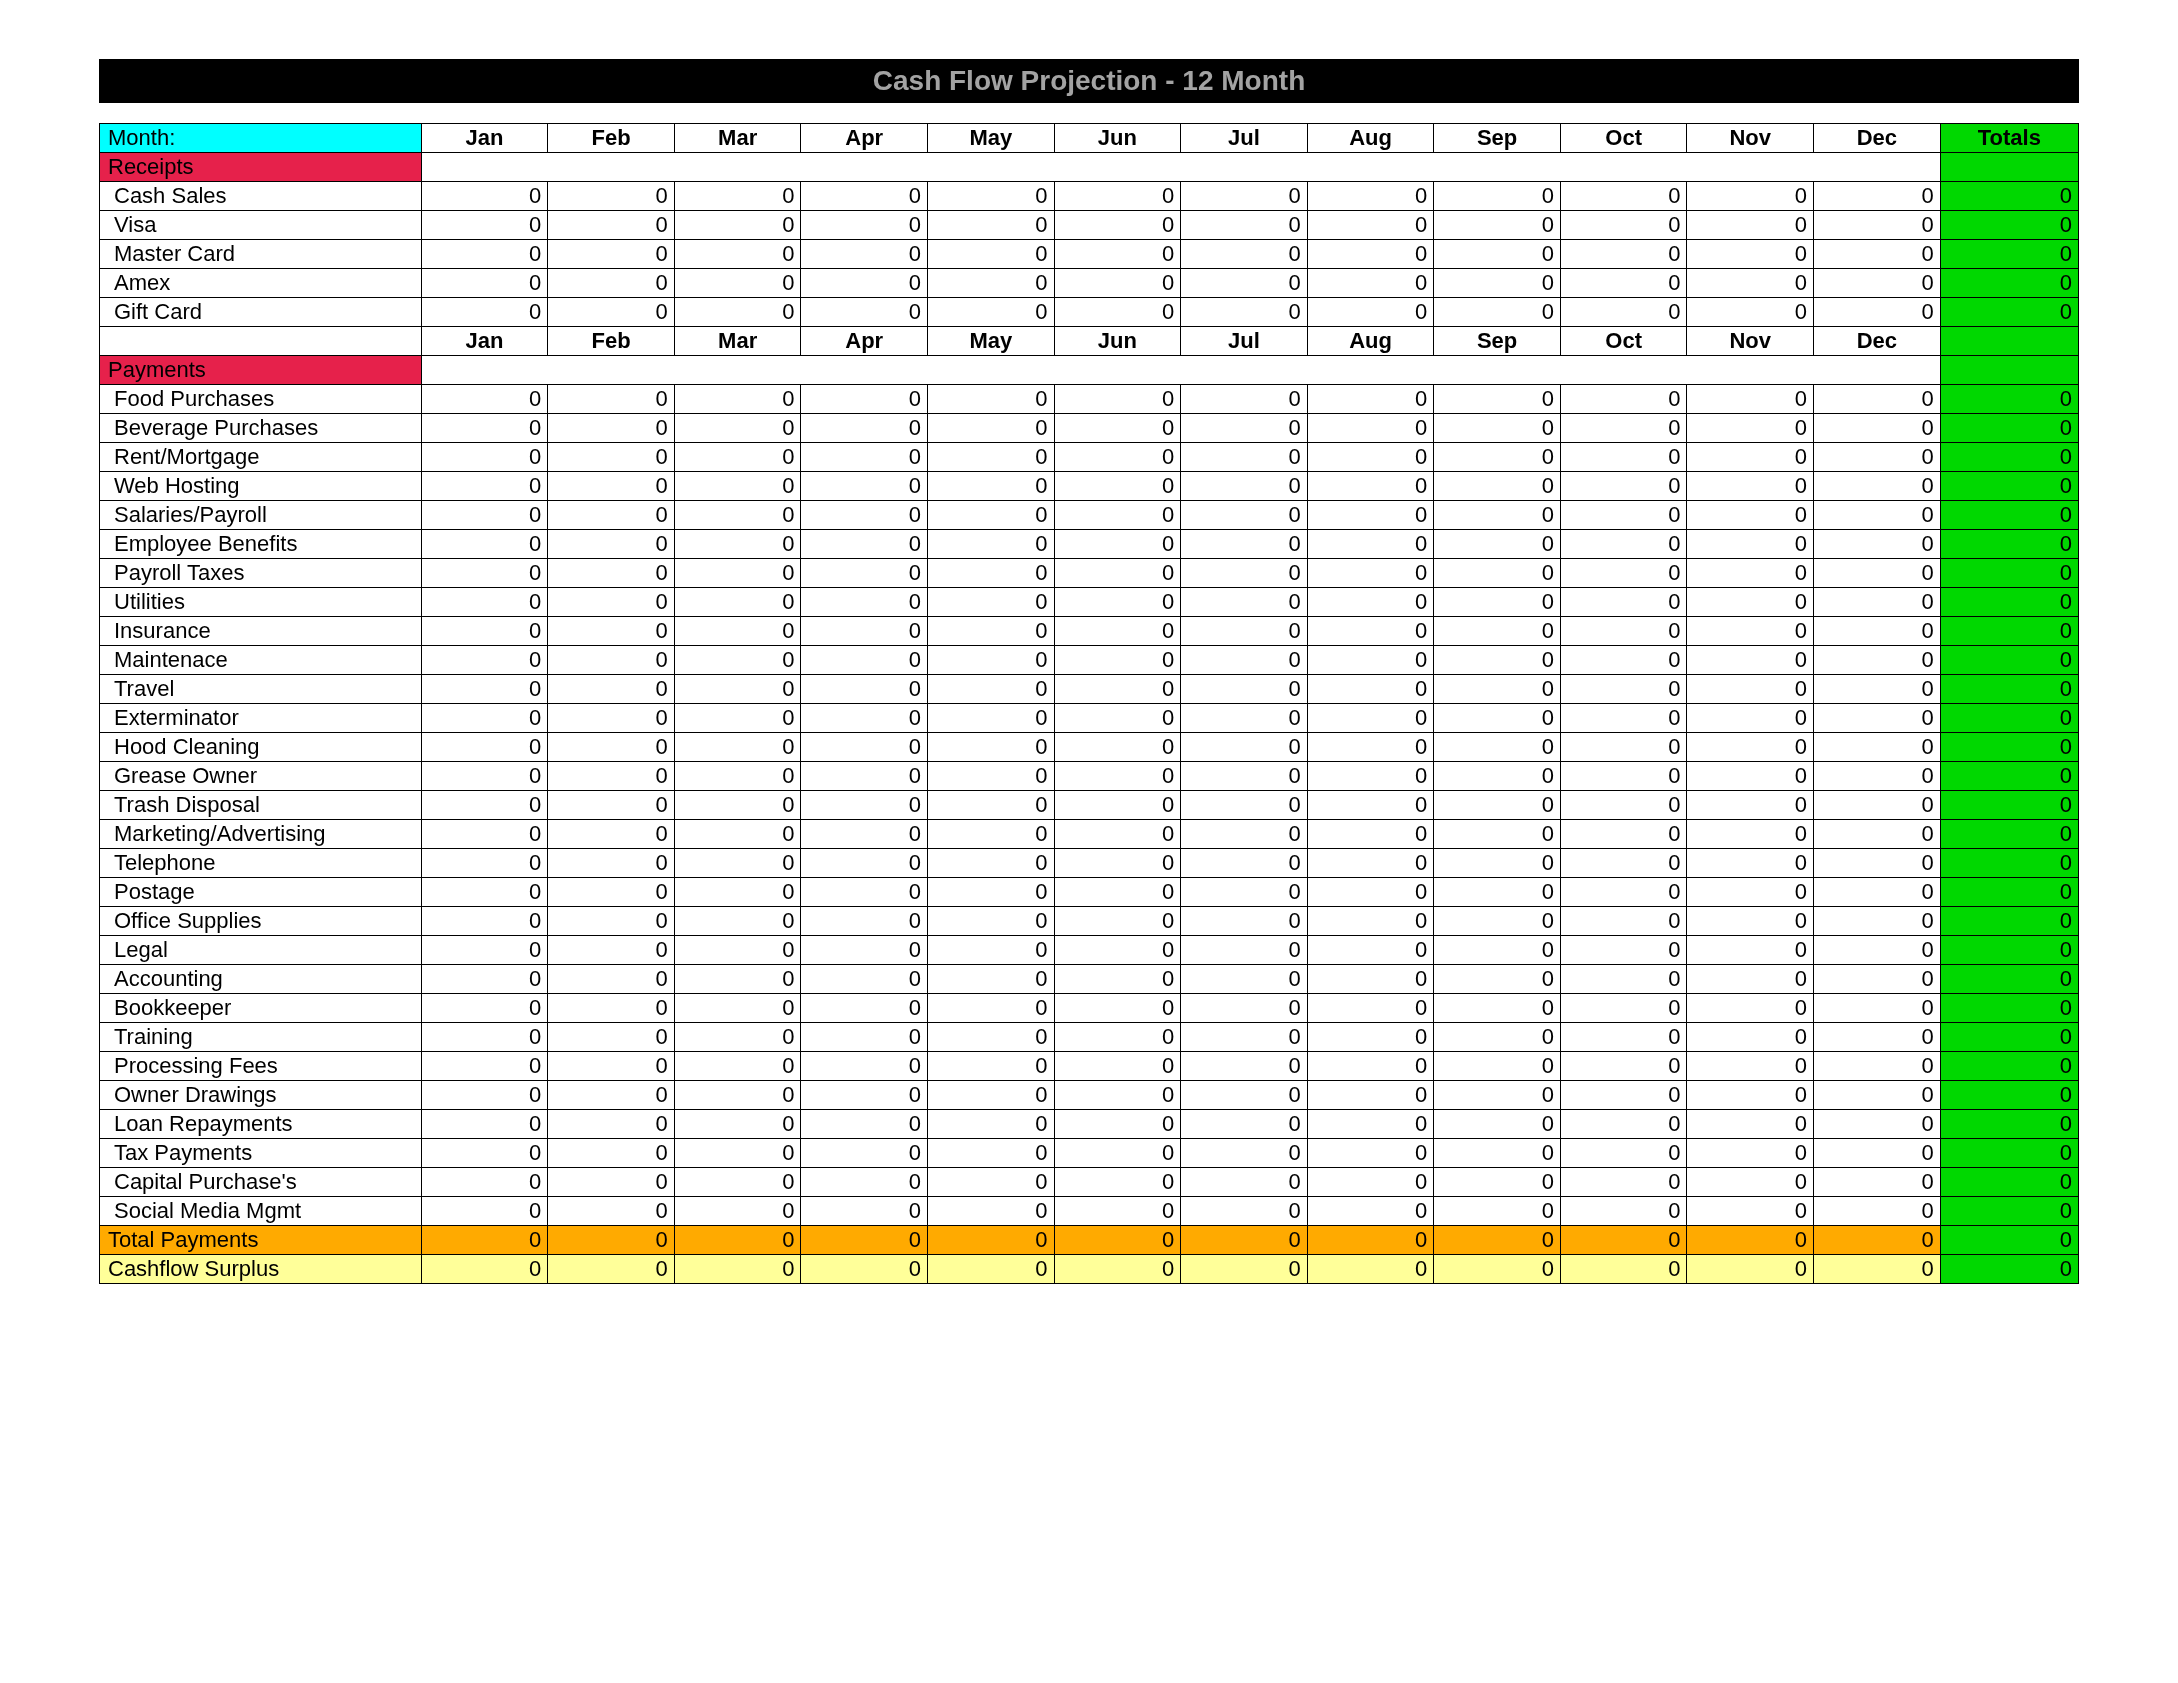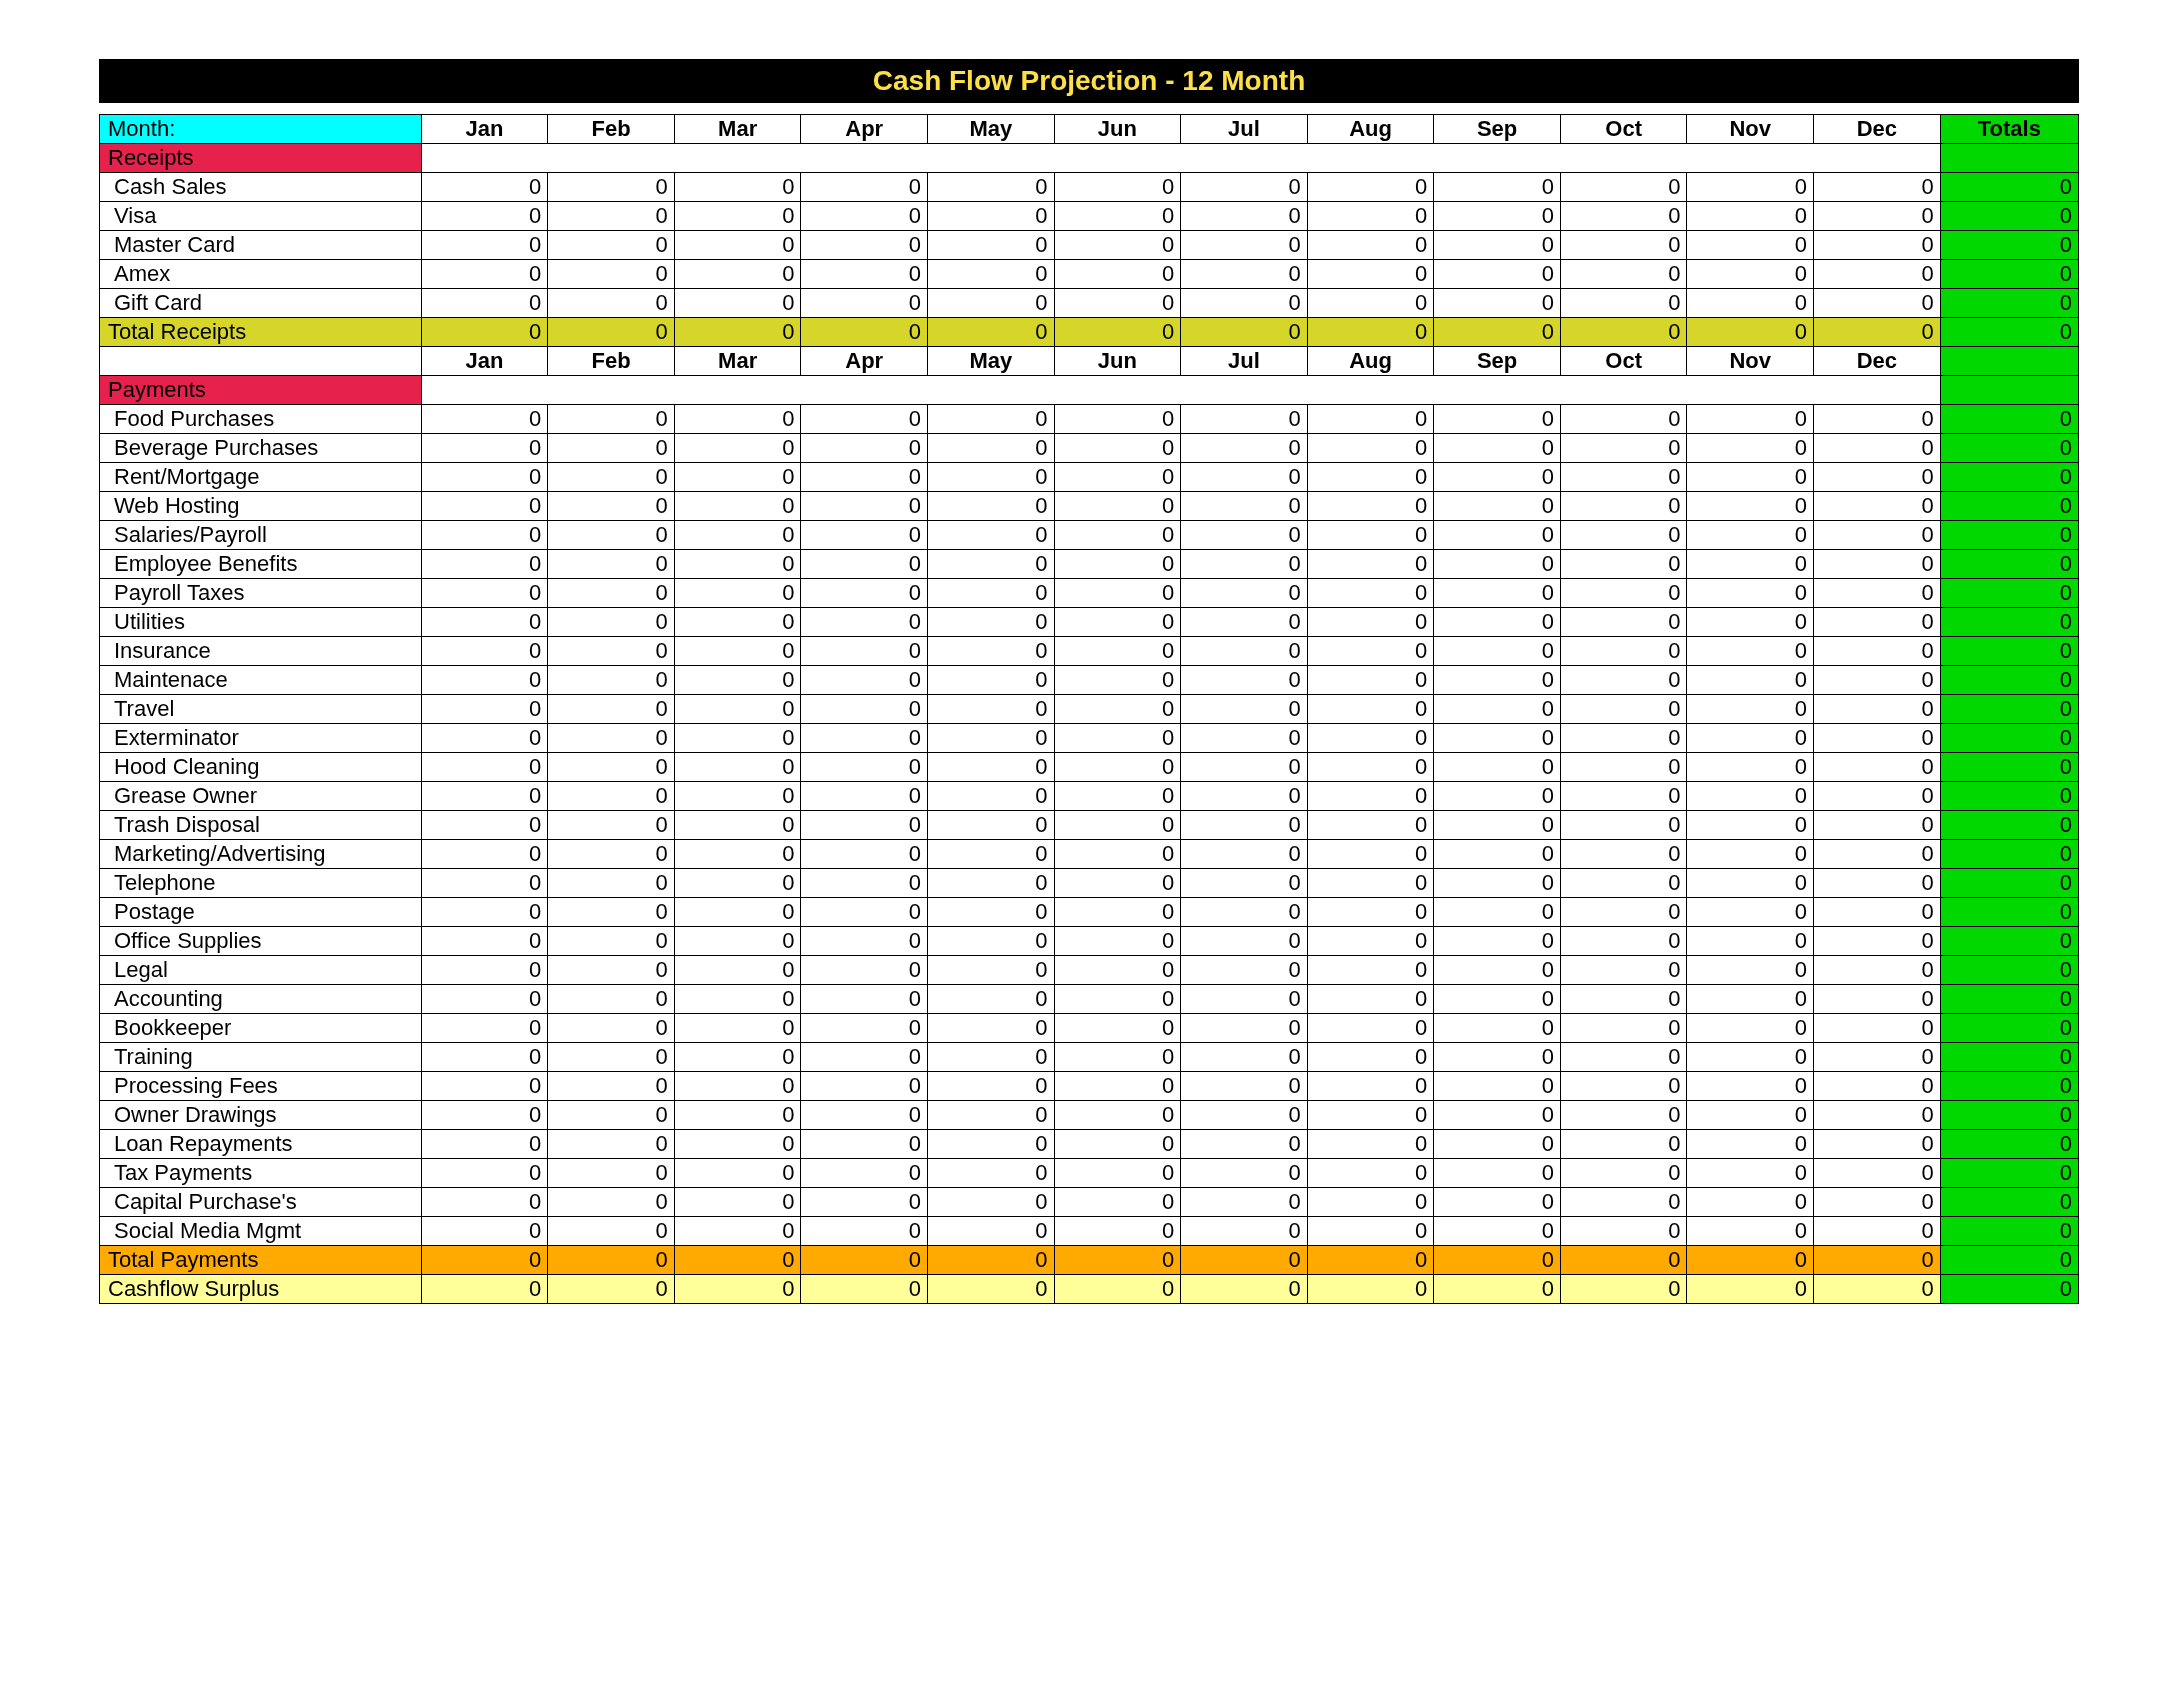--- a/index.html
+++ b/index.html
@@ -3,26 +3,26 @@
 <meta charset="utf-8">
 <style>
   body {
     font-family: Arial, sans-serif;
     background: #fff;
     margin: 0;
     padding: 59px 99px;
   }
   .title-bar {
     background: #000;
-    color: #fde047;
+    color: #a3a3a3;
     font-weight: bold;
     font-size: 28px;
     text-align: center;
     padding: 6px 0;
-    margin-bottom: 11px;
+    margin-bottom: 20px;
   }
   table {
     border-collapse: collapse;
     width: 100%;
     table-layout: fixed;
     border-radius: 6px;
   }
   td, th {
     border: 1px solid #000;
     font-size: 22px;
@@ -161,36 +161,20 @@
         <td class="col-month">0</td>
         <td class="col-month">0</td>
         <td class="col-month">0</td>
         <td class="col-month">0</td>
         <td class="col-month">0</td>
         <td class="col-month">0</td>
         <td class="col-month">0</td>
         <td class="col-month">0</td>
         <td class="col-total total-cell">0</td>
       </tr>
-      <tr class="tot-receipts-row">
-        <td class="col-label">Total Receipts</td>
-        <td class="col-month">0</td>
-        <td class="col-month">0</td>
-        <td class="col-month">0</td>
-        <td class="col-month">0</td>
-        <td class="col-month">0</td>
-        <td class="col-month">0</td>
-        <td class="col-month">0</td>
-        <td class="col-month">0</td>
-        <td class="col-month">0</td>
-        <td class="col-month">0</td>
-        <td class="col-month">0</td>
-        <td class="col-month">0</td>
-        <td class="col-total">0</td>
-      </tr>
       <tr>
         <td class="col-label" style="border: 1px solid rgb(0, 0, 0);"></td>
         <td class="col-month center">Jan</td>
         <td class="col-month center">Feb</td>
         <td class="col-month center">Mar</td>
         <td class="col-month center">Apr</td>
         <td class="col-month center">May</td>
         <td class="col-month center">Jun</td>
         <td class="col-month center">Jul</td>
         <td class="col-month center">Aug</td>

